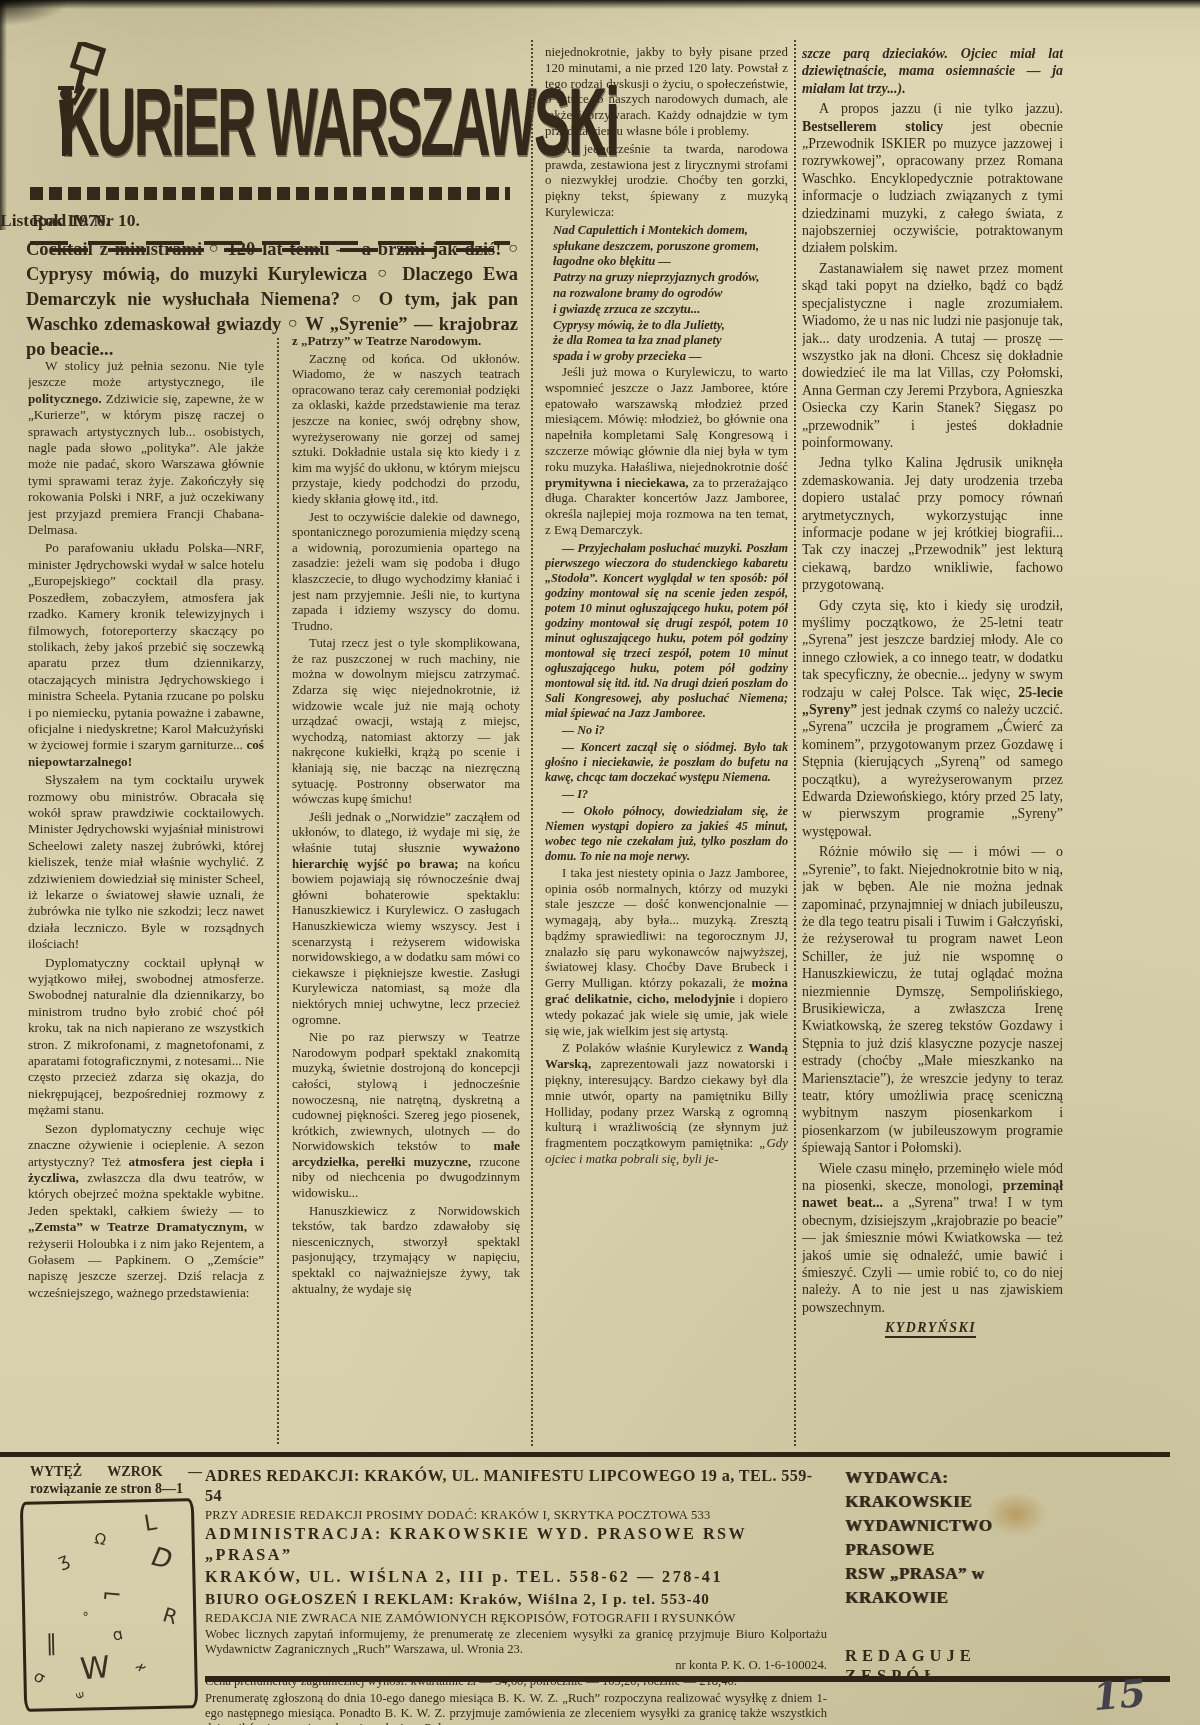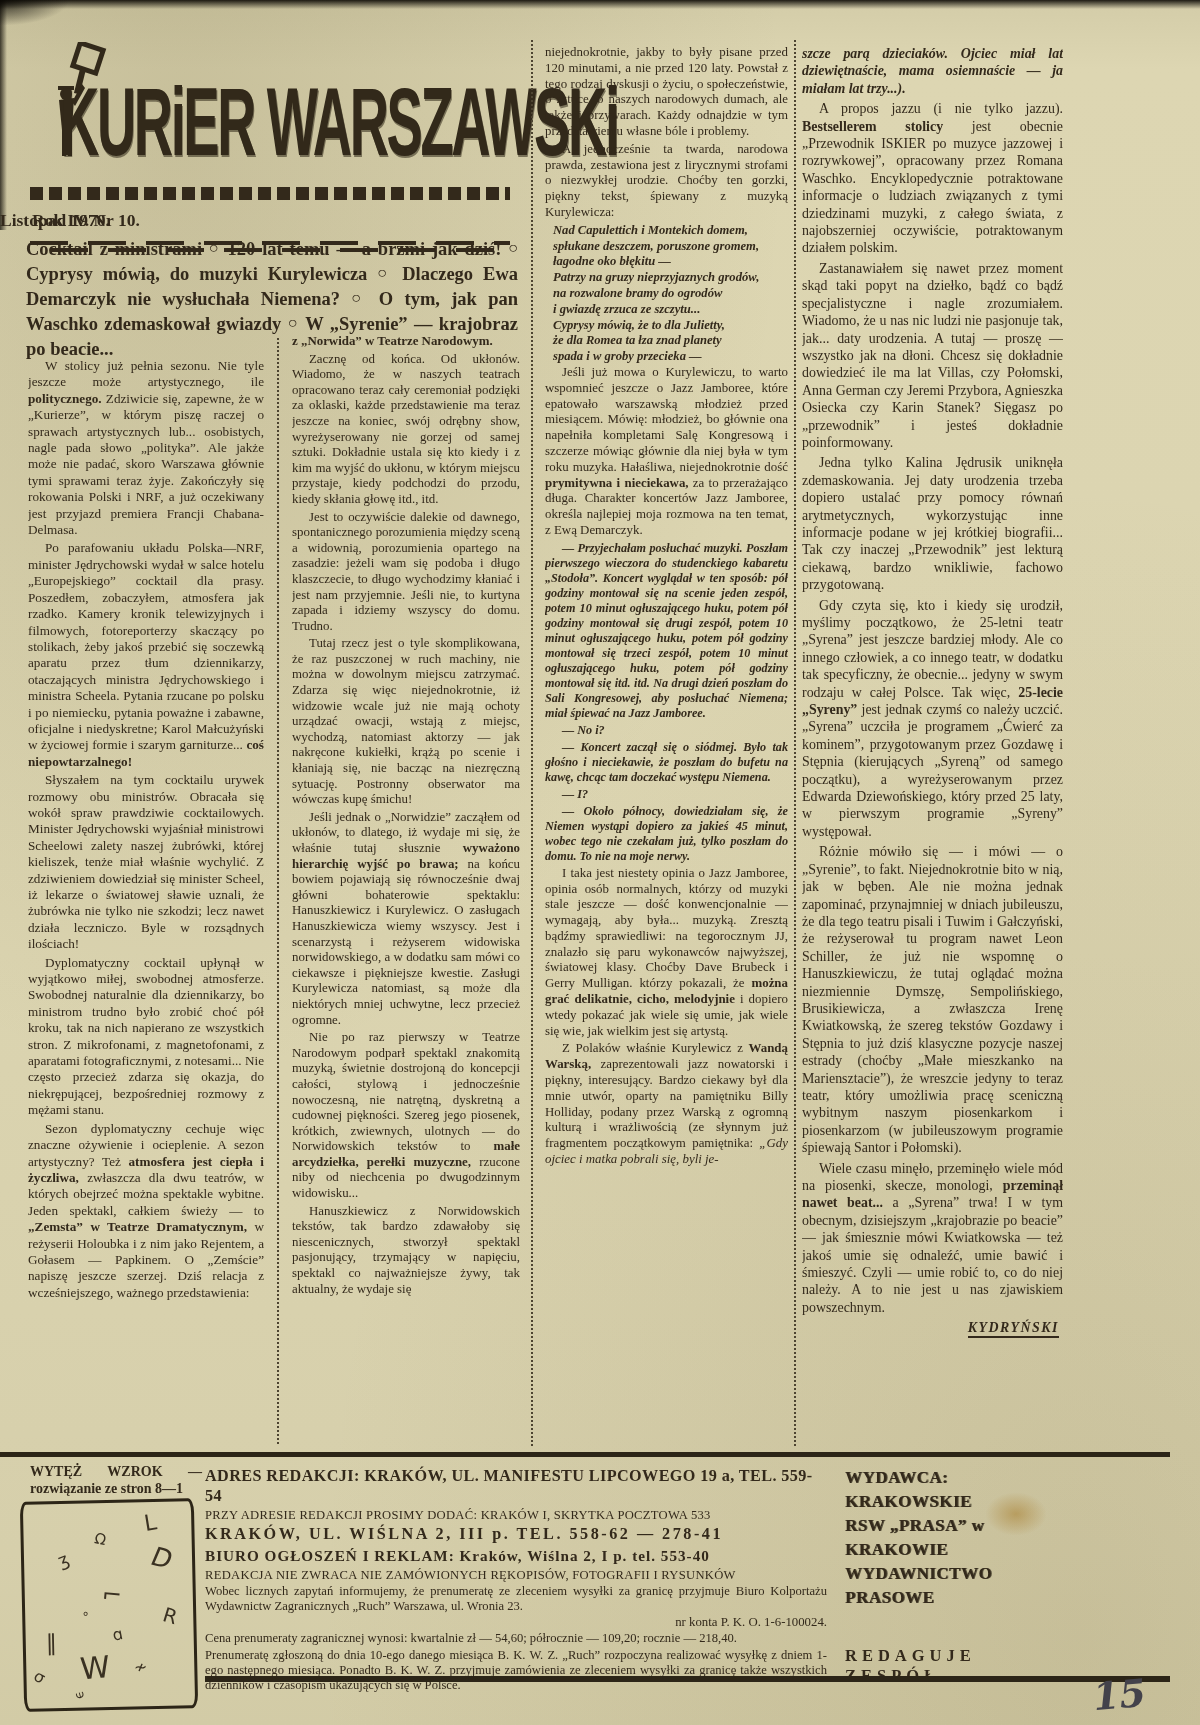--- a/index.html
+++ b/index.html
@@ -50,21 +50,21 @@
   .colD p{font-size:13.9px;line-height:17.4px;margin-bottom:3px;}
   .col p.ni{text-indent:0;}
   .col p.lead{text-indent:0;font-weight:bold;}
   span.b{font-weight:bold;}
   span.i{font-style:italic;}
   .col p.verse{text-indent:8px;font-style:italic;font-weight:bold;text-align:left;margin-bottom:0;}
   .colC p.verse{font-size:12.6px;line-height:15.8px;}
   .col p.dlg{font-style:italic;font-weight:bold;}
   .colC p.dlg{font-size:12.2px;line-height:15px;}
   .col p.cont-i{text-indent:0;font-style:italic;font-weight:bold;}
-  .col p.sig{text-align:right;text-indent:0;margin-top:0;padding-right:4px;}
+  .col p.sig{text-align:center;text-indent:0;margin-top:0;padding-right:4px;}
   .col p.sig span{font-weight:bold;letter-spacing:1.5px;border-bottom:2.5px solid #33291b;padding-bottom:1px;}
 
   .vsep{position:absolute;width:0;border-left:2px dotted #4d4431;}
   #sepAB{left:277px;top:338px;height:1106px;}
   #sepBC{left:531px;top:40px;height:1406px;}
   #sepCD{left:794px;top:40px;height:1406px;}
 
   
   .rule-footer-top{position:absolute;left:0;top:1452px;width:1170px;height:5px;background:#2c2517;}
   .puzzle-head{position:absolute;left:30px;top:1463px;width:172px;font-weight:bold;font-size:14px;line-height:17px;text-align:justify;}
@@ -139,21 +139,21 @@
   <div class="vsep" id="sepCD"></div>
 
   <div class="col colA">
       <p><span>W stolicy już pełnia sezonu. Nie tyle jeszcze może artystycznego, ile </span><span class="b">politycznego.</span><span> Zdziwicie się, zapewne, że w „Kurierze”, w którym piszę raczej o sprawach artystycznych lub... osobistych, nagle pada słowo „polityka”. Ale jakże może nie padać, skoro Warszawa głównie tymi sprawami teraz żyje. Zakończyły się rokowania Polski i NRF, a już oczekiwany jest przyjazd premiera Francji Chabana-Delmasa.</span></p>
       <p><span>Po parafowaniu układu Polska—NRF, minister Jędrychowski wydał w salce hotelu „Europejskiego” cocktail dla prasy. Poszedłem, zobaczyłem, atmosfera jak rzadko. Kamery kronik telewizyjnych i filmowych, fotoreporterzy skaczący po stolikach, żeby jakoś przebić się soczewką aparatu przez tłum dziennikarzy, otaczających ministra Jędrychowskiego i ministra Scheela. Pytania rzucane po polsku i po niemiecku, pytania poważne i zabawne, oficjalne i niedyskretne; Karol Małcużyński w życiowej formie i szarym garniturze... </span><span class="b">coś niepowtarzalnego!</span></p>
       <p><span>Słyszałem na tym cocktailu urywek rozmowy obu ministrów. Obracała się wokół spraw prawdziwie cocktailowych. Minister Jędrychowski wyjaśniał ministrowi Scheelowi zalety naszej żubrówki, której kieliszek, tenże miał właśnie wychylić. Z zdziwieniem dowiedział się minister Scheel, iż lekarze o światowej sławie uznali, że żubrówka nie tylko nie szkodzi; lecz nawet działa leczniczo. Byle w rozsądnych ilościach!</span></p>
       <p><span>Dyplomatyczny cocktail upłynął w wyjątkowo miłej, swobodnej atmosferze. Swobodnej naturalnie dla dziennikarzy, bo ministrom trudno było zrobić choć pół kroku, tak na nich napierano ze wszystkich stron. Z mikrofonami, z magnetofonami, z aparatami fotograficznymi, z notesami... Nie często przecież zdarza się okazja, do niekrępującej, bezpośredniej rozmowy z mężami stanu.</span></p>
       <p><span>Sezon dyplomatyczny cechuje więc znaczne ożywienie i ocieplenie. A sezon artystyczny? Też </span><span class="b">atmosfera jest ciepła i życzliwa,</span><span> zwłaszcza dla dwu teatrów, w których obejrzeć można spektakle wybitne. Jeden spektakl, całkiem świeży — to </span><span class="b">„Zemsta” w Teatrze Dramatycznym,</span><span> w reżyserii Holoubka i z nim jako Rejentem, a Gołasem — Papkinem. O „Zemście” napiszę jeszcze szerzej. Dziś relacja z wcześniejszego, ważnego przedstawienia:</span></p>
     </div>
   <div class="col colB">
-      <p class="lead"><span>z „Norwida” w Teatrze Narodowym.</span></p>
+      <p class="lead"><span>z „Patrzy” w Teatrze Narodowym.</span></p>
       <p><span>Zacznę od końca. Od ukłonów. Wiadomo, że w naszych teatrach opracowano teraz cały ceremoniał podzięki za oklaski, każde przedstawienie ma teraz jeszcze na koniec, swój odrębny show, wyreżyserowany nie gorzej od samej sztuki. Dokładnie ustala się kto kiedy i z kim ma wyjść do ukłonu, w którym miejscu przystaje, kiedy podchodzi do przodu, kiedy skłania głowę itd., itd.</span></p>
       <p><span>Jest to oczywiście dalekie od dawnego, spontanicznego porozumienia między sceną a widownią, porozumienia opartego na zasadzie: jeżeli wam się podoba i długo klaszczecie, to długo wychodzimy kłaniać i jest nam przyjemnie. Jeśli nie, to kurtyna zapada i idziemy wszyscy do domu. Trudno.</span></p>
       <p><span>Tutaj rzecz jest o tyle skomplikowana, że raz puszczonej w ruch machiny, nie można w dowolnym miejscu zatrzymać. Zdarza się więc niejednokrotnie, iż widzowie wcale już nie mają ochoty urządzać owacji, wstają z miejsc, wychodzą, natomiast aktorzy — jak nakręcone kukiełki, krążą po scenie i kłaniają się, nie bacząc na niezręczną sytuację. Postronny obserwator ma wówczas kupę śmichu!</span></p>
       <p><span>Jeśli jednak o „Norwidzie” zacząłem od ukłonów, to dlatego, iż wydaje mi się, że właśnie tutaj słusznie </span><span class="b">wyważono hierarchię wyjść po brawa;</span><span> na końcu bowiem pojawiają się równocześnie dwaj główni bohaterowie spektaklu: Hanuszkiewicz i Kurylewicz. O zasługach Hanuszkiewicza wiemy wszyscy. Jest i scenarzystą i reżyserem widowiska norwidowskiego, a w dodatku sam mówi co ciekawsze i piękniejsze kwestie. Zasługi Kurylewicza natomiast, są może dla niektórych mniej uchwytne, lecz przecież ogromne.</span></p>
       <p><span>Nie po raz pierwszy w Teatrze Narodowym podparł spektakl znakomitą muzyką, świetnie dostrojoną do koncepcji całości, stylową i jednocześnie nowoczesną, nie natrętną, dyskretną a cudownej piękności. Szereg jego piosenek, krótkich, zwiewnych, ulotnych — do Norwidowskich tekstów to </span><span class="b">małe arcydziełka, perełki muzyczne,</span><span> rzucone niby od niechcenia po dwugodzinnym widowisku...</span></p>
       <p><span>Hanuszkiewicz z Norwidowskich tekstów, tak bardzo zdawałoby się niescenicznych, stworzył spektakl pasjonujący, trzymający w napięciu, spektakl co najważniejsze żywy, tak aktualny, że wydaje się</span></p>
     </div>
   <div class="col colC">
       <p class="ni"><span>niejednokrotnie, jakby to były pisane przed 120 minutami, a nie przed 120 laty. Powstał z tego rodzaj dyskusji o życiu, o społeczeństwie, o sztuce, o naszych narodowych dumach, ale także i przywarach. Każdy odnajdzie w tym przedstawieniu własne bóle i problemy.</span></p>
       <p><span>A jednocześnie ta twarda, narodowa prawda, zestawiona jest z lirycznymi strofami o niezwykłej urodzie. Choćby ten gorzki, piękny tekst, śpiewany z muzyką Kurylewicza:</span></p>
@@ -201,36 +201,37 @@
       <span>W</span>
       <span>≁</span>
       <span>σ</span>
       <span>϶</span>
     </div>
 
   <div class="f-center">
     <div>
         <div class="f-b1">ADRES REDAKCJI: KRAKÓW, UL. MANIFESTU LIPCOWEGO 19 a, TEL. 559-54</div>
         <div class="f-s">PRZY ADRESIE REDAKCJI PROSIMY DODAĆ: KRAKÓW I, SKRYTKA POCZTOWA 533</div>
+        <div class="f-b2">ADMINISTRACJA: KRAKOWSKIE WYD. PRASOWE RSW „PRASA”</div>
         <div class="f-b2">KRAKÓW, UL. WIŚLNA 2, III p. TEL. 558-62 — 278-41</div>
         <div class="f-b3">BIURO OGŁOSZEŃ I REKLAM: Kraków, Wiślna 2, I p. tel. 553-40</div>
         <div class="f-s">REDAKCJA NIE ZWRACA NIE ZAMÓWIONYCH RĘKOPISÓW, FOTOGRAFII I RYSUNKÓW</div>
         <div class="f-p">Wobec licznych zapytań informujemy, że prenumeratę ze zleceniem wysyłki za granicę przyjmuje Biuro Kolportażu Wydawnictw Zagranicznych „Ruch” Warszawa, ul. Wronia 23.</div>
         <div class="f-c">nr konta P. K. O. 1-6-100024.</div>
         <div class="f-p">Cena prenumeraty zagranicznej wynosi: kwartalnie zł — 54,60; półrocznie — 109,20; rocznie — 218,40.</div>
         <div class="f-p">Prenumeratę zgłoszoną do dnia 10-ego danego miesiąca B. K. W. Z. „Ruch” rozpoczyna realizować wysyłkę z dniem 1-ego następnego miesiąca. Ponadto B. K. W. Z. przyjmuje zamówienia ze zleceniem wysyłki za granicę także wszystkich dzienników i czasopism ukazujących się w Polsce.</div>
       </div>
 
   </div>
 
   <div class="f-right">
     <div class="pub">
         <div>WYDAWCA: KRAKOWSKIE</div>
+        <div>WYDAWNICTWO PRASOWE</div>
         <div>RSW „PRASA” w KRAKOWIE</div>
-        <div>WYDAWNICTWO PRASOWE</div>
       </div>
     <div class="edited">REDAGUJE ZESPÓŁ</div>
 
   </div>
 
   <div class="rule-footer-bottom"></div>
   <div class="page-num">15</div>
   <div class="stain"></div>
 </div>
 

